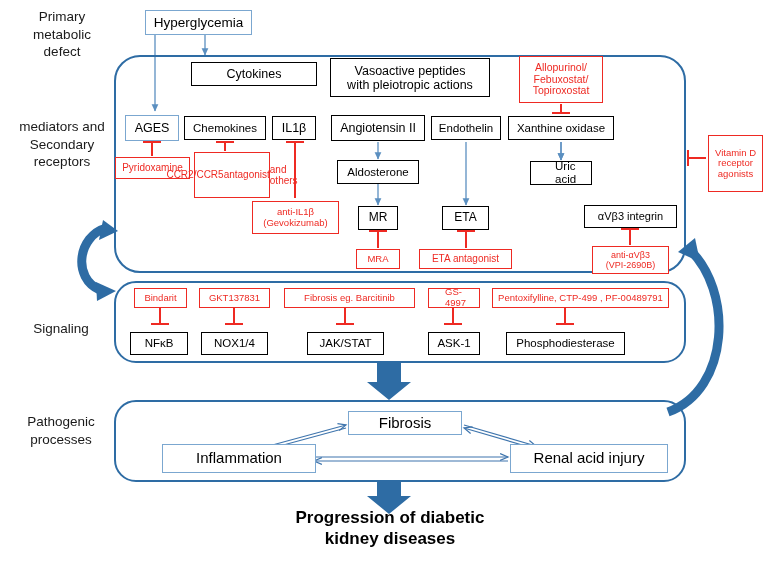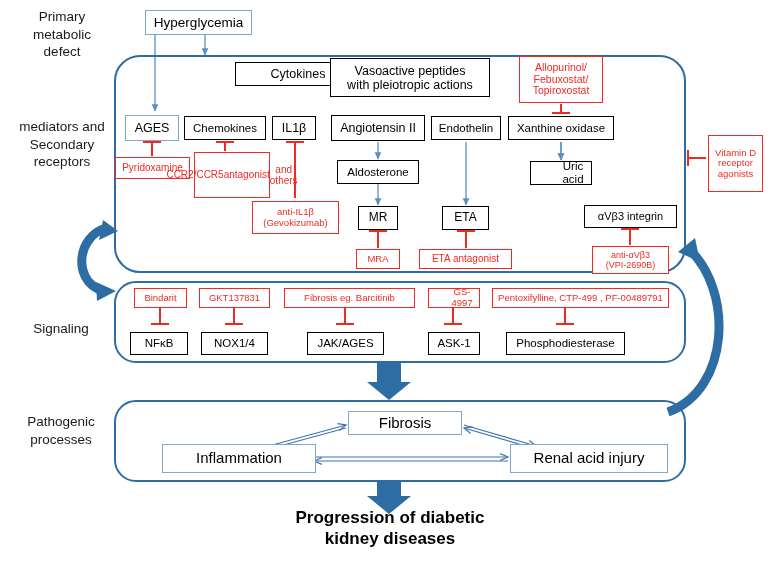--- a/index.html
+++ b/index.html
@@ -2,21 +2,21 @@
 <html><head>
 <meta charset="utf-8">
 <style>
   html,body{margin:0;padding:0;background:#ffffff;}
   body{width:770px;height:565px;position:relative;overflow:hidden;
        font-family:"Liberation Sans","DejaVu Sans",sans-serif;color:#000;}
   #canvas{position:absolute;left:0;top:0;width:770px;height:565px;}
   svg.layer{position:absolute;left:0;top:0;width:770px;height:565px;pointer-events:none;}
 
   .node{position:absolute;box-sizing:border-box;display:flex;align-items:center;
-        justify-content:center;text-align:center;background:#ffffff;line-height:1.12;}
+        justify-content:center;background:#ffffff;line-height:1.12;}
   .blk{border:1.6px solid #000000;color:#000;}
   .blu{border:1.4px solid #7ba7d0;color:#000;}
   .red{border:1.5px solid #ee2a23;color:#ee2a23;}
   .stagelbl{position:absolute;text-align:center;color:#1a1a1a;line-height:1.3;}
   .panel{position:absolute;box-sizing:border-box;border:2px solid #2e6ca4;
          border-radius:26px;background:transparent;}
   .bottomtext{position:absolute;text-align:center;font-weight:bold;color:#000;line-height:1.22;}
 </style>
 </head>
 <body>
@@ -138,21 +138,21 @@
   </div>
 
   <div class="panel" style="left:114px;top:55px;width:572px;height:218px;"></div>
   <div class="panel" style="left:114px;top:281px;width:572px;height:82px;border-radius:22px;"></div>
   <div class="panel" style="left:114px;top:400px;width:572px;height:82px;border-radius:22px;"></div>
 
   <div class="node blu" style="left:145px;top:10px;width:107px;height:25px;font-size:13.5px;">
     <span>Hyperglycemia</span>
   </div>
 
-  <div class="node blk" style="left:191px;top:62px;width:126px;height:24px;font-size:12.5px;margin-left:44px;">
+  <div class="node blk" style="left:191px;top:62px;width:126px;height:24px;font-size:12.5px;">
     <span>Cytokines</span>
   </div>
 
   <div class="node blk" style="left:330px;top:58px;width:160px;height:39px;font-size:12.5px;flex-direction:column;">
     <span>Vasoactive peptides</span>
     <span>with pleiotropic actions</span>
   </div>
 
   <div class="node red" style="left:519px;top:56px;width:84px;height:47px;font-size:10.5px;flex-direction:column;">
     <span>Allopurinol/</span>
@@ -243,21 +243,21 @@
     <span>Pentoxifylline, CTP-499 , PF-00489791</span>
   </div>
 
   <div class="node blk" style="left:130px;top:332px;width:58px;height:23px;font-size:11.5px;">
     <span>NFκB</span>
   </div>
   <div class="node blk" style="left:201px;top:332px;width:67px;height:23px;font-size:11.5px;">
     <span>NOX1/4</span>
   </div>
   <div class="node blk" style="left:307px;top:332px;width:77px;height:23px;font-size:11.5px;">
-    <span>JAK/AGES</span>
+    <span>JAK/STAT</span>
   </div>
   <div class="node blk" style="left:428px;top:332px;width:52px;height:23px;font-size:11.5px;">
     <span>ASK-1</span>
   </div>
   <div class="node blk" style="left:506px;top:332px;width:119px;height:23px;font-size:11.5px;">
     <span>Phosphodiesterase</span>
   </div>
 
   <div class="node blu" style="left:348px;top:411px;width:114px;height:24px;font-size:15px;">
     <span>Fibrosis</span>

